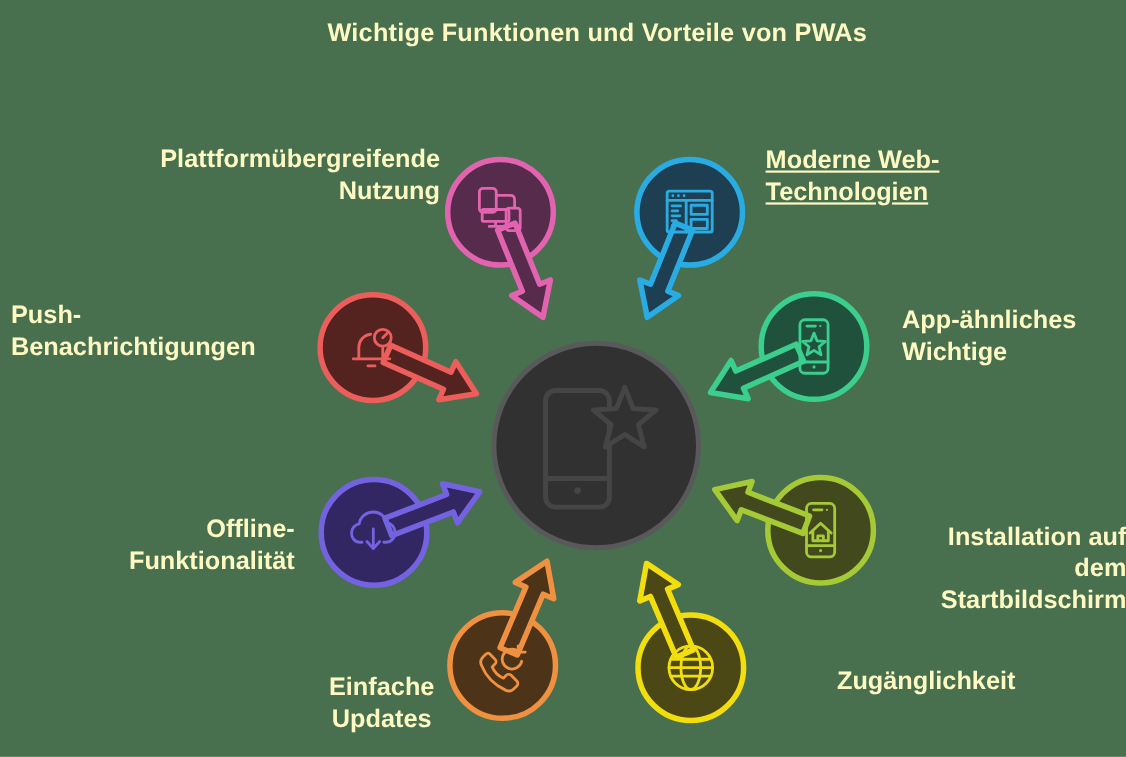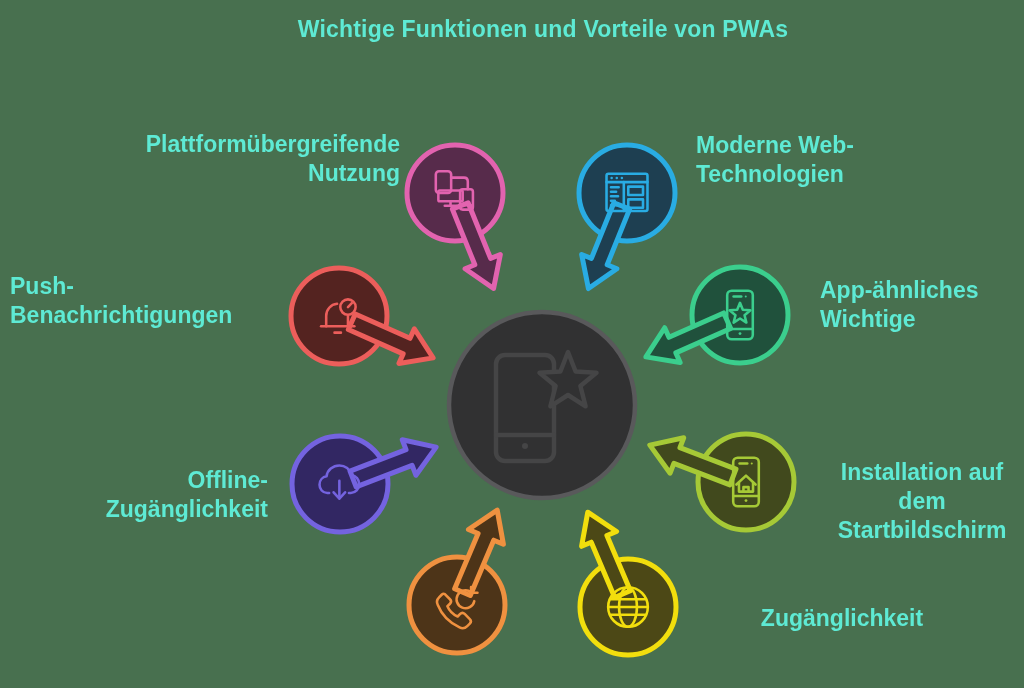--- a/index.html
+++ b/index.html
@@ -20,21 +20,21 @@
     position:absolute;
     font-size:23px;font-weight:bold;
     line-height:29px;
     white-space:pre-line;
   }
   svg.node{position:absolute;display:block;}
 </style>
 </head>
 <body>
 
-<div class="stage" id="stage" style="background: rgb(72, 112, 79); color: #5eead4;">
+<div class="stage" id="stage" style="background: rgb(72, 112, 79); color: #fef9c3;">
   <div class="title">Wichtige Funktionen und Vorteile von PWAs</div>
   <div id="diagram" style="position:absolute;left:0;top:0;width:100%;height:100%;">
       <svg class="node" width="200" height="200" viewBox="-100 -100 200 200" style="left: 442px; top: 305px;">
         <circle r="93" fill="#313132" stroke="#59595B" stroke-width="4.5"></circle>
         <g fill="none" stroke="#454546" stroke-width="4.5" stroke-linecap="round" stroke-linejoin="round">
           <rect x="-46" y="-50" width="58" height="106" rx="9"></rect>
           <path d="M-46 30 H12"></path>
           <circle cx="-17" cy="41" r="3" fill="#454546" stroke="none"></circle>
           <path d="M26 -53 L33.6 -33.5 L54.5 -32.3 L38.4 -19 L43.6 1.3 L26 -10 L8.4 1.3 L13.6 -19 L-2.5 -32.3 L18.4 -33.5 Z" fill="#313132"></path>
         </g>
@@ -65,21 +65,21 @@
           <path d="M18 33 H82"></path>
           <circle cx="26" cy="26.5" r="2" fill="#29ACE3" stroke="none"></circle>
           <circle cx="34" cy="26.5" r="2" fill="#29ACE3" stroke="none"></circle>
           <circle cx="42" cy="26.5" r="2" fill="#29ACE3" stroke="none"></circle>
           <path d="M45 33 V78"></path>
           <path d="M25 41 H37 M25 48 H33 M25 55 H36 M25 62 H31 M25 69 H36"></path>
           <rect x="52" y="40" width="23" height="13"></rect>
           <rect x="52" y="60" width="23" height="13"></rect>
         </g>
       </svg>
-      <div class="label" style="left: 696px; top: 131px; width: 300px; text-align: left;">Moderne Web-
+      <div class="label" style="left: 696px; top: 131px; width: 300px; text-align: left; text-decoration: underline;">Moderne Web-
 Technologien</div>
       <svg class="node" width="240" height="240" viewBox="-120 -120 240 240" style="left: 620px; top: 195px;">
         <circle r="48" fill="#20513C" stroke="#3BCE8D" stroke-width="5"></circle>
         <g transform="rotate(156)">
           <polygon points="14,-8.5 74,-8.5 74,-19 103,0 74,19 74,8.5 14,8.5" fill="#20513C" stroke="#3BCE8D" stroke-width="5" stroke-linejoin="round"></polygon>
         </g>
         <g transform="translate(-32,-32) scale(0.64)" fill="none" stroke="#3BCE8D" stroke-width="4" stroke-linecap="round" stroke-linejoin="round">
           <rect x="30" y="12" width="40" height="76" rx="7"></rect>
           <path d="M40 21 H52"></path>
           <circle cx="59" cy="21" r="1.6" fill="#3BCE8D" stroke="none"></circle>
@@ -99,21 +99,21 @@
           <rect x="30" y="12" width="40" height="76" rx="7"></rect>
           <path d="M40 21 H52"></path>
           <circle cx="59" cy="21" r="1.6" fill="#A6C936" stroke="none"></circle>
           <path d="M30 72 H70"></path>
           <circle cx="50" cy="79" r="2.2" fill="#A6C936" stroke="none"></circle>
           <path d="M35 54 L50 40 L65 54"></path>
           <path d="M39 51 V65 H61 V51"></path>
           <path d="M46 65 V58 H54 V65"></path>
         </g>
       </svg>
-      <div class="label" style="left: 820px; top: 458px; width: 204px; text-align: center;">Installation auf
+      <div class="label" style="left: 820px; top: 473px; width: 204px; text-align: right;">Installation auf
 dem
 Startbildschirm</div>
       <svg class="node" width="240" height="240" viewBox="-120 -120 240 240" style="left: 508px; top: 487px;">
         <circle r="48" fill="#4C4816" stroke="#F2DE0D" stroke-width="5"></circle>
         <g transform="rotate(-113)">
           <polygon points="14,-8.5 74,-8.5 74,-19 103,0 74,19 74,8.5 14,8.5" fill="#4C4816" stroke="#F2DE0D" stroke-width="5" stroke-linejoin="round"></polygon>
         </g>
         <g transform="translate(-32,-32) scale(0.64)" fill="none" stroke="#F2DE0D" stroke-width="4" stroke-linecap="round" stroke-linejoin="round">
           <circle cx="50" cy="50" r="31"></circle>
           <ellipse cx="50" cy="50" rx="14" ry="31"></ellipse>
@@ -125,33 +125,35 @@
         <circle r="48" fill="#4D3418" stroke="#EF9140" stroke-width="5"></circle>
         <g transform="rotate(-67)">
           <polygon points="14,-8.5 74,-8.5 74,-19 103,0 74,19 74,8.5 14,8.5" fill="#4D3418" stroke="#EF9140" stroke-width="5" stroke-linejoin="round"></polygon>
         </g>
         <g transform="translate(-32,-32) scale(0.64)" fill="none" stroke="#EF9140" stroke-width="4" stroke-linecap="round" stroke-linejoin="round">
           <path d="M34 30 L42 38 C44 40 44 43 42 45 L38 49 C41 56 47 62 54 65 L58 61 C60 59 63 59 65 61 L73 69 C75 71 75 74 73 76 L69 80 C66 83 61 84 57 82 C42 75 29 62 23 47 C21 43 22 38 25 35 L29 31 C30.5 29.5 32.5 29 34 30 Z" transform="translate(-3,3)"></path>
           <path d="M72 30 A14 14 0 1 0 77 44"></path>
           <path d="M72 22 V31 H82"></path>
         </g>
       </svg>
+      <div class="label" style="left: 272px; top: 610px; width: 150px; text-align: center;">Einfache
+Updates</div>
       <svg class="node" width="240" height="240" viewBox="-120 -120 240 240" style="left: 220px; top: 364px;">
         <circle r="48" fill="#322763" stroke="#7463E0" stroke-width="5"></circle>
         <g transform="rotate(-21)">
           <polygon points="14,-8.5 74,-8.5 74,-19 103,0 74,19 74,8.5 14,8.5" fill="#322763" stroke="#7463E0" stroke-width="5" stroke-linejoin="round"></polygon>
         </g>
         <g transform="translate(-32,-32) scale(0.64)" fill="none" stroke="#7463E0" stroke-width="4" stroke-linecap="round" stroke-linejoin="round">
           <path d="M33 64 H30 C23 64 18 58 18 51 C18 44 23 39 29 38 C30 28 39 21 49 21 C58 21 66 27 68 36 C75 37 80 43 80 50 C80 58 74 64 67 64 H64"></path>
           <path d="M49 45 V71"></path>
           <path d="M40 63 L49 73 L58 63"></path>
         </g>
       </svg>
       <div class="label" style="left: 40px; top: 466px; width: 228px; text-align: right;">Offline-
-Zugänglichkeit</div>
+Funktionalität</div>
       <svg class="node" width="240" height="240" viewBox="-120 -120 240 240" style="left: 219px; top: 196px;">
         <circle r="48" fill="#542320" stroke="#EC5E5B" stroke-width="5"></circle>
         <g transform="rotate(24)">
           <polygon points="14,-8.5 74,-8.5 74,-19 103,0 74,19 74,8.5 14,8.5" fill="#542320" stroke="#EC5E5B" stroke-width="5" stroke-linejoin="round"></polygon>
         </g>
         <g transform="translate(-32,-32) scale(0.64)" fill="none" stroke="#EC5E5B" stroke-width="4" stroke-linecap="round" stroke-linejoin="round">
           <path d="M30 66 V50 C30 40 37 32 47 31"></path>
           <path d="M64 50 V66"></path>
           <path d="M22 66 H74"></path>
           <path d="M43 76 H53"></path>

